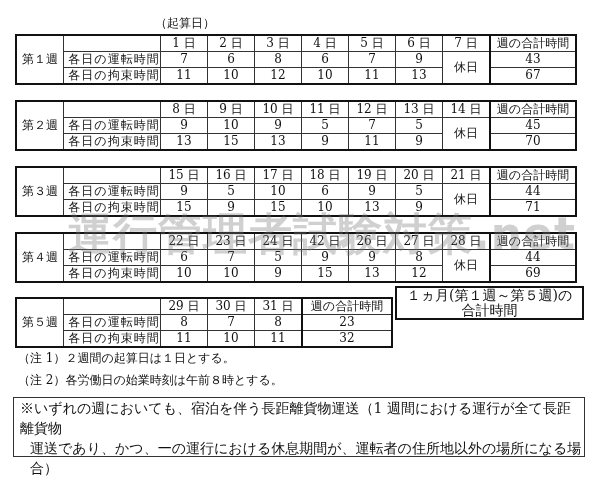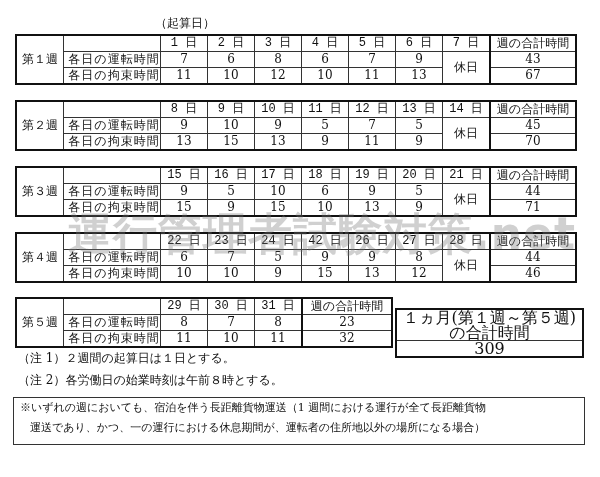--- a/index.html
+++ b/index.html
@@ -2,28 +2,28 @@
 <html><head>
 <meta charset="utf-8">
 <style>
   html,body{margin:0;padding:0;background:#fff;}
   body{width:600px;height:477px;position:relative;overflow:hidden;font-family:"DejaVu Serif","Liberation Serif",serif;color:#111;}
   .kisan{position:absolute;left:155px;top:15px;font-size:12px;}
   table.wk{position:absolute;left:15px;border-collapse:collapse;border:2px solid #111;font-size:12px;}
   table.wk td{border:1px solid #333;height:15px;padding:0;text-align:center;line-height:15px;}
   td.wlabel{width:46px;}
   td.rlabel{width:92px;text-align:left;padding-left:4px !important;letter-spacing:1px;}
-  td.day{width:46px;font-family:Liberation Mono, monospace;}
+  td.day{width:46px;}
   td.total{width:84px;border-left:2px solid #111 !important;margin-left:45px;}
   td.kyu{vertical-align:middle;}
   .t5{position:absolute;left:15px;top:297px;}
-  table.month{position:absolute;left:395px;top:308px;border-collapse:collapse;border:2px solid #111;font-size:16px;padding-left:10px;}
+  table.month{position:absolute;left:395px;top:286px;border-collapse:collapse;border:2px solid #111;font-size:14px;padding-left:10px;}
   table.month td{border:1px solid #333;height:15px;padding:0 4px;text-align:center;line-height:15px;width:177px;}
   .note{position:absolute;left:18px;font-size:12px;text-align:right;}
-  .box{position:absolute;left:13px;top:397px;width:572px;height:48px;border:1px solid #333;font-size:11px;line-height:20px;padding:0 0 0 6px;box-sizing:border-box;}
+  .box{position:absolute;left:13px;top:397px;width:572px;height:60px;border:1px solid #333;font-size:14px;line-height:20px;padding:0 0 0 6px;box-sizing:border-box;}
   .box .l1{display:block;}
   .box .l2{display:block;padding-left:10px;}
   .watermark{position:absolute;left:68px;top:205px;font-size:44px;font-weight:bold;color:rgba(120,120,120,0.35);font-family:"DejaVu Sans","Liberation Sans",sans-serif;letter-spacing:1px;white-space:nowrap;pointer-events:none;}
 </style>
 </head>
 <body>
 
 <div class="kisan">（起算日）</div>
 
 <table class="wk" style="top:34px">
@@ -166,21 +166,21 @@
         <td class="total">44</td>
       </tr>
   <tr>
         <td class="rlabel">各日の拘束時間</td>
     <td>10</td>
         <td>10</td>
         <td>9</td>
         <td>15</td>
         <td>13</td>
         <td>12</td>
-        <td class="total">46</td>
+        <td class="total">69</td>
       </tr>
 </tbody>
   </table>
 
 <table class="wk t5">
   <tbody>
       <tr>
         <td class="wlabel" rowspan="3">第５週</td>
         <td class="rlabel"></td>
     <td class="day">29 日</td>
@@ -203,23 +203,20 @@
         <td class="total">32</td>
       </tr>
 </tbody>
   </table>
 
 <table class="month">
   <tbody>
       <tr>
         <td>１ヵ月(第１週～第５週)の合計時間</td>
       </tr>
-  <tr>
-        <td>309</td>
-      </tr>
 </tbody>
   </table>
 
 <div class="note" style="top:350px">（注 1）２週間の起算日は１日とする。</div>
 <div class="note" style="top:372px">（注 2）各労働日の始業時刻は午前８時とする。</div>
 
 <div class="box">
   <span class="l1">※いずれの週においても、宿泊を伴う長距離貨物運送（1 週間における運行が全て長距離貨物</span>
   <span class="l2">運送であり、かつ、一の運行における休息期間が、運転者の住所地以外の場所になる場合）</span>
 </div>

